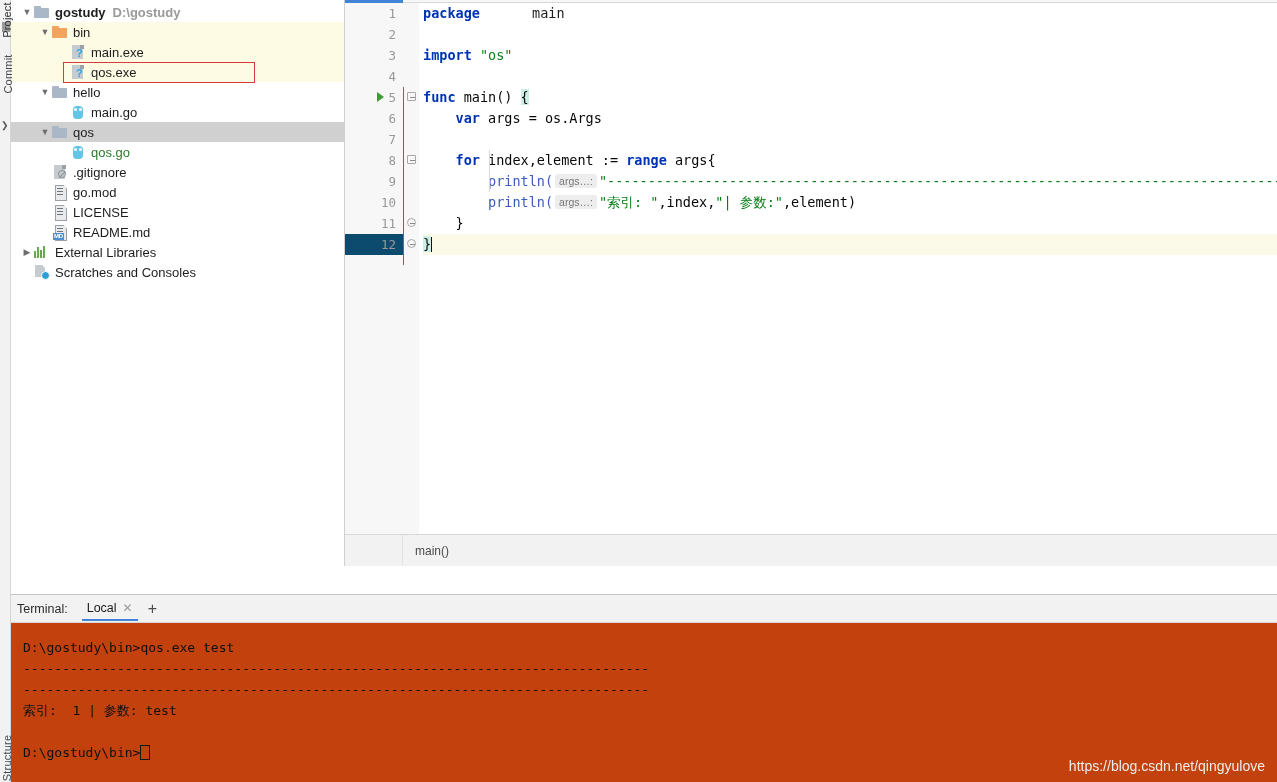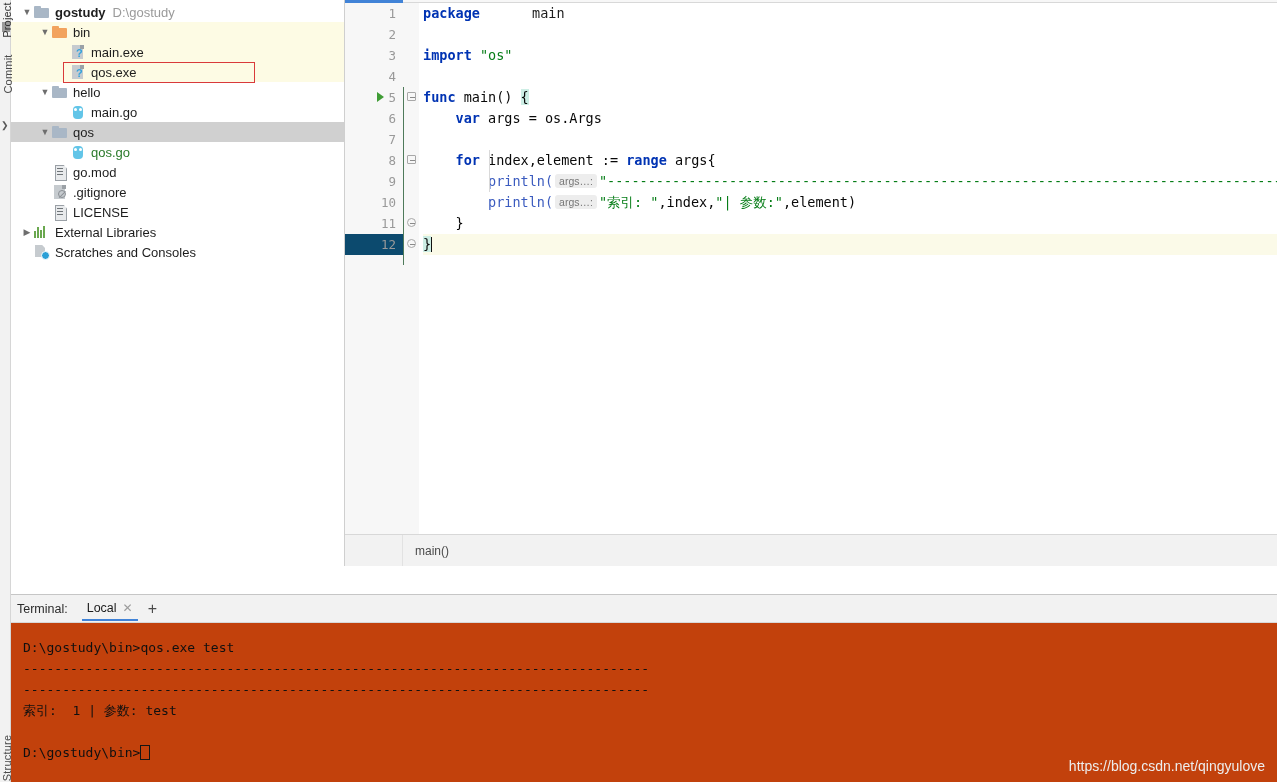--- a/index.html
+++ b/index.html
@@ -181,21 +181,21 @@
     clip-path: polygon(0 0, 72% 0, 100% 26%, 100% 100%, 0 100%);
   }
   .ico.scratch .clock {
     position:absolute; right:0px; bottom:0px;
     width:9px; height:9px; border-radius:50%;
     background:#2a9fd6; border:1px solid #ffffff;
   }
   .lbl { font-size:13px; }
   .lbl.bold { font-weight:bold; }
   .lbl.green { color:#2a7a2a; }
-  .lbl.dim { color:#9a9a9a; font-weight:normal; margin-left:7px; }
+  .lbl.dim { color:#9a9a9a; font-weight:bold; margin-left:7px; }
 
   
   .editor-pane {
     flex: 1;
     height: 566px;
     position: relative;
     background: #ffffff;
     overflow: hidden;
   }
   .tabbar {
@@ -452,52 +452,64 @@
               <i></i>
               <i></i>
             </span>
           </span>
         <span class="lbl green">qos.go</span>
       </div>
 
       <div class="row">
         <span class="ind" style="width:28px"></span>
         <span class="caret blank">▼</span>
+        <span class="ico file gitignore">
+            <span class="q"></span>
+          </span>
+        <span class="lbl">.gitignore</span>
+      </div>
+
+      <div class="row">
+        <span class="ind" style="width:28px"></span>
+        <span class="caret blank">▼</span>
         <span class="ico text">
             <span class="lines">
               <i></i>
               <i></i>
               <i></i>
             </span>
           </span>
         <span class="lbl">go.mod</span>
       </div>
 
       <div class="row">
         <span class="ind" style="width:28px"></span>
         <span class="caret blank">▼</span>
-        <span class="ico file gitignore">
-            <span class="q"></span>
-          </span>
-        <span class="lbl">.gitignore</span>
-      </div>
-
-      <div class="row">
-        <span class="ind" style="width:28px"></span>
-        <span class="caret blank">▼</span>
         <span class="ico text">
             <span class="lines">
               <i></i>
               <i></i>
               <i></i>
             </span>
           </span>
         <span class="lbl">LICENSE</span>
       </div>
 
+      <div class="row">
+        <span class="ind" style="width:28px"></span>
+        <span class="caret blank">▼</span>
+        <span class="ico text md">
+            <span class="lines">
+              <i></i>
+              <i></i>
+            </span>
+            <span class="badge">MD</span>
+          </span>
+        <span class="lbl">README.md</span>
+      </div>
 
       <div class="row">
         <span class="ind" style="width:10px"></span>
         <span class="caret closed">▶</span>
         <span class="ico lib">
             <i style="height:7px;background:#6aa84f"></i>
             <i style="height:11px;background:#6aa84f"></i>
             <i style="height:8px;background:#6aa84f"></i>
             <i style="height:12px;background:#6aa84f"></i>
           </span>

